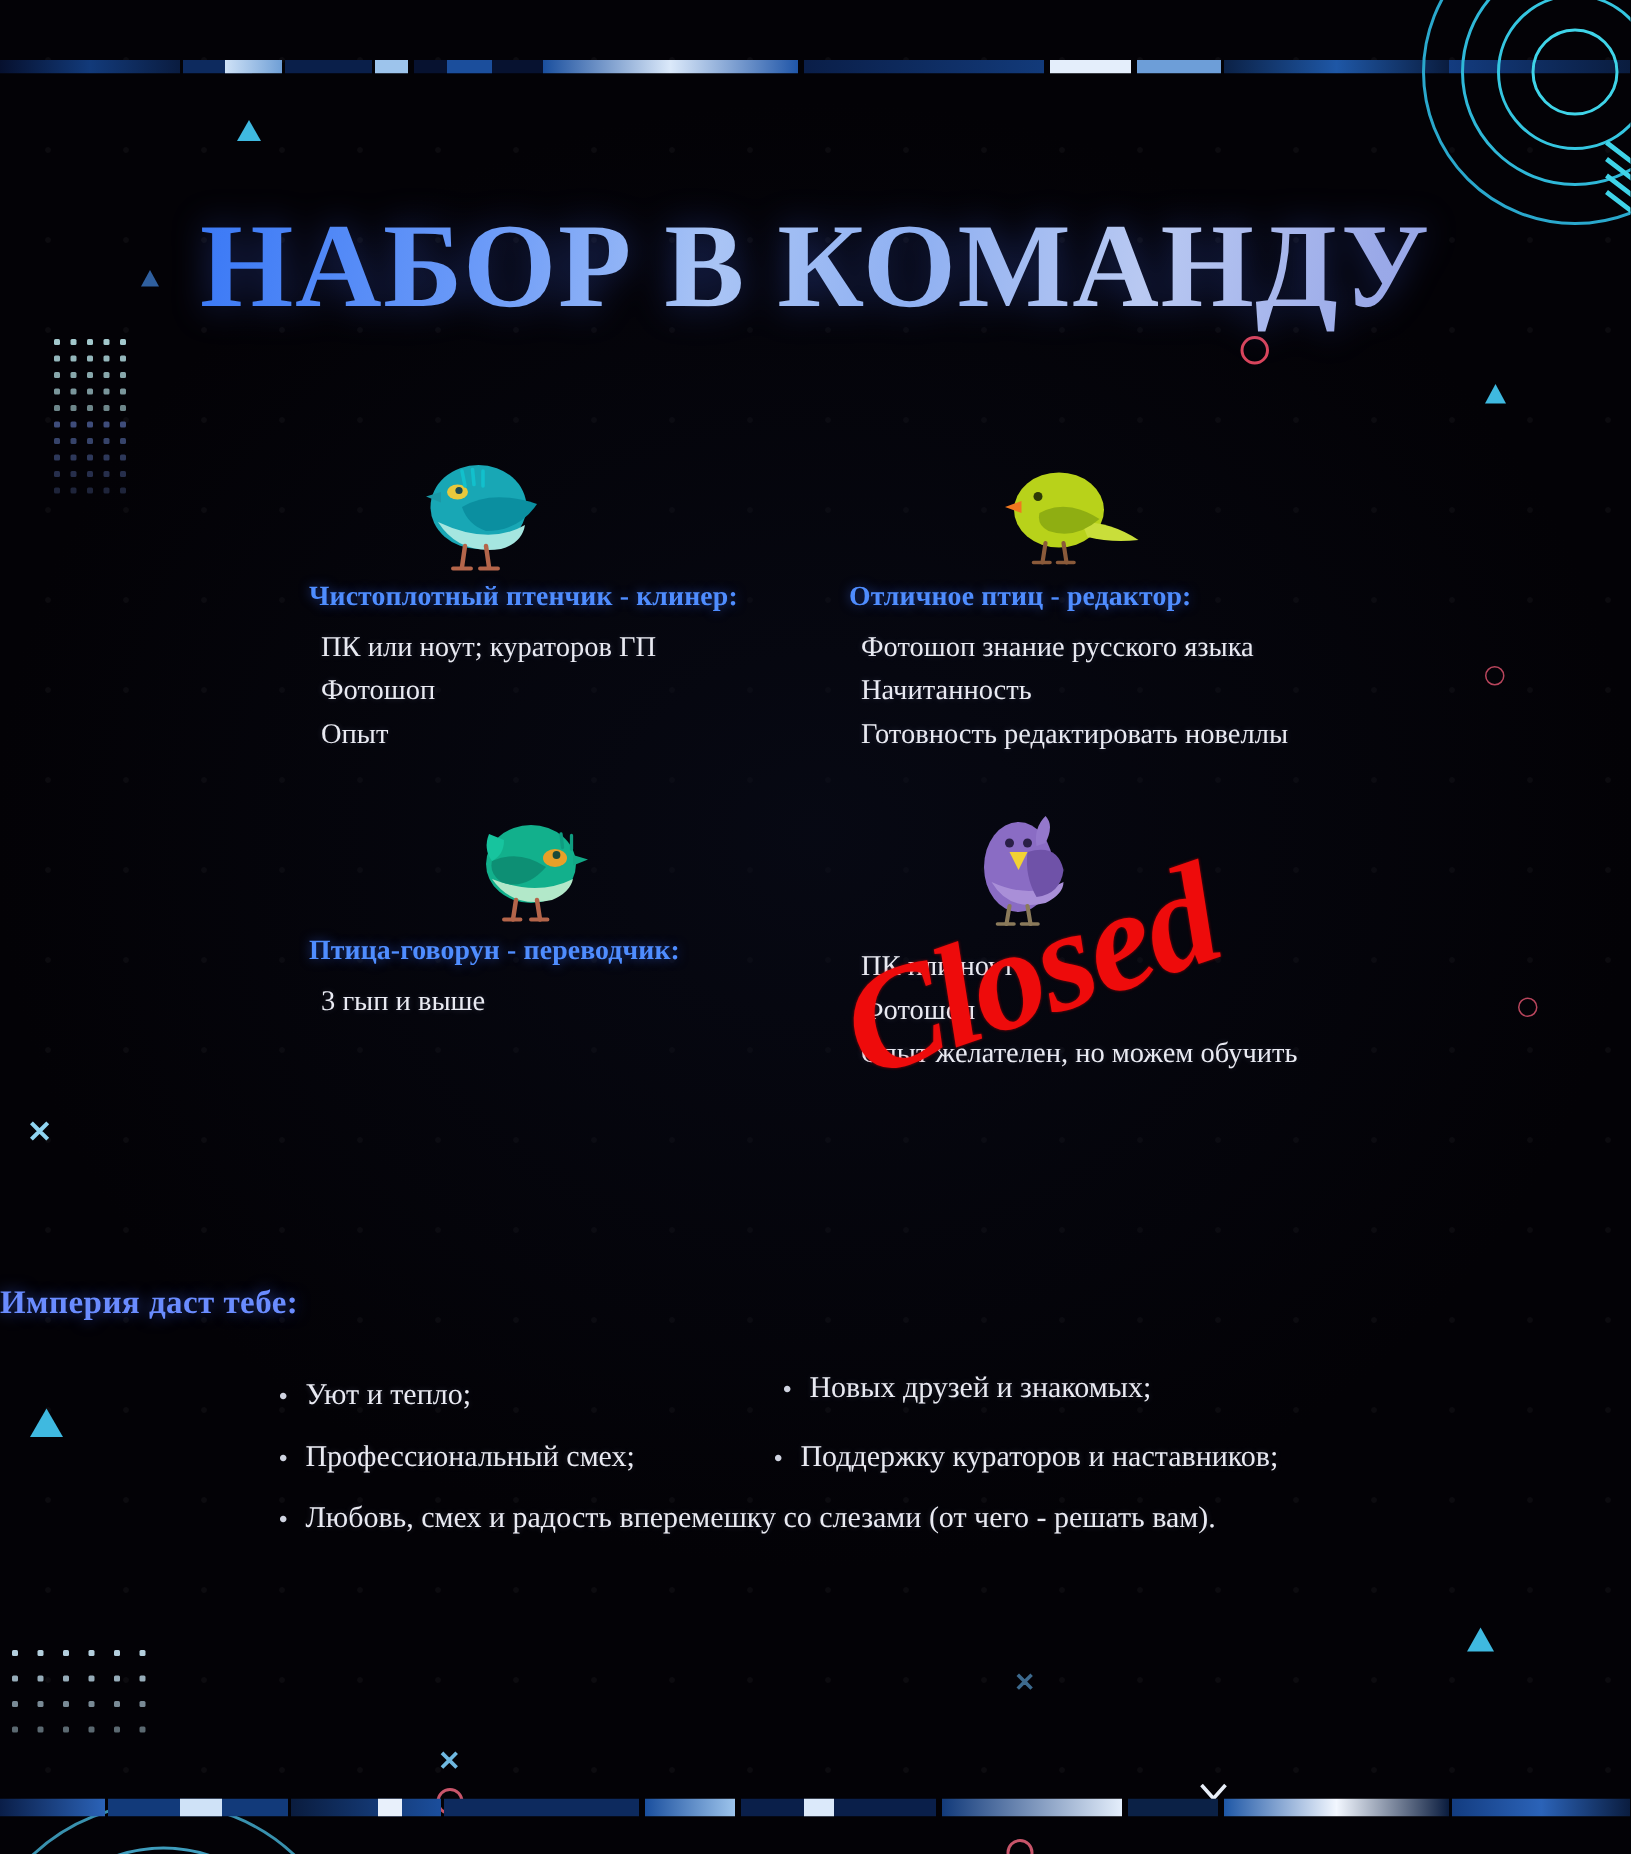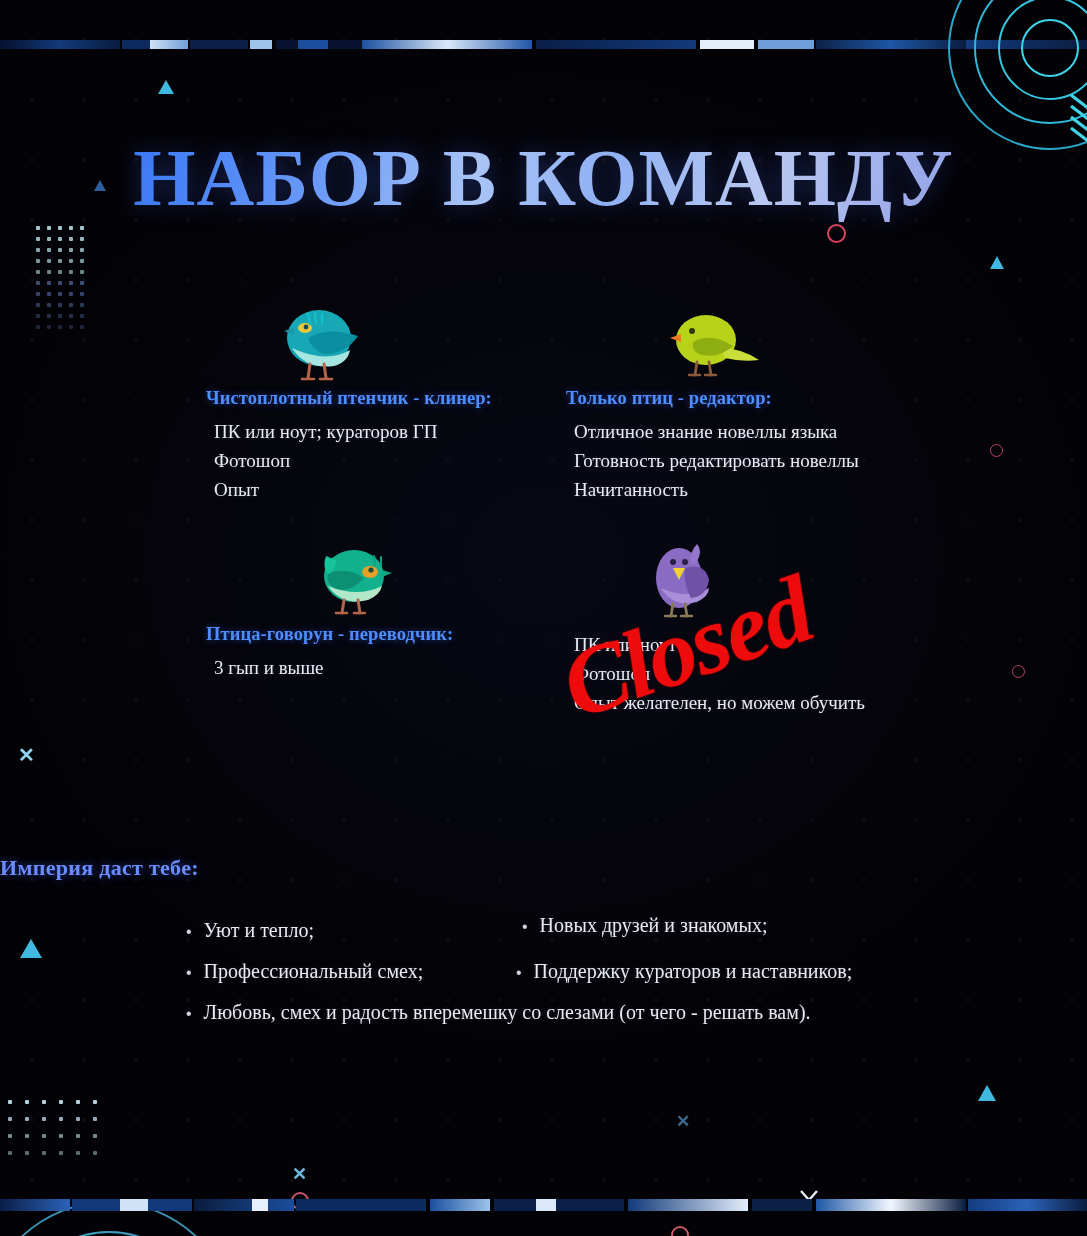--- a/index.html
+++ b/index.html
@@ -422,25 +422,25 @@
         <svg width="110" height="82" viewBox="0 0 110 82" style="left:93px;">
           <ellipse cx="47" cy="36" rx="30" ry="25" fill="#b8d21a"></ellipse>
           <path d="M62 44 Q82 44 100 56 Q82 58 66 54 Z" fill="#c9de3a"></path>
           <path d="M34 38 Q52 28 74 42 Q58 56 40 50 Q32 46 34 38 Z" fill="#8fae12"></path>
           <circle cx="33" cy="27" r="3" fill="#2d3a06"></circle>
           <path d="M22 30 l-11 4 l11 4 Z" fill="#f07820"></path>
           <path d="M38 58 l-2 13 M50 58 l2 13" stroke="#8a5a3a" stroke-width="2.8" stroke-linecap="round"></path>
           <path d="M30 71 l11 0 M46 71 l11 0" stroke="#8a5a3a" stroke-width="2.4" stroke-linecap="round"></path>
         </svg>
       </div>
-      <div class="role-title">Только птиц - редактор:</div>
+      <div class="role-title">Отличное птиц - редактор:</div>
       <ul class="role-items">
-        <li>Отличное знание новеллы языка</li>
+        <li>Фотошоп знание русского языка</li>
+        <li>Начитанность</li>
         <li>Готовность редактировать новеллы</li>
-        <li>Начитанность</li>
       </ul>
     </div>
 
   </div>
 
   <div class="role-row">
 
     <div class="role col-left">
       <div class="bird-wrap">
         <svg width="100" height="82" viewBox="0 0 100 82" style="left:96px;">

